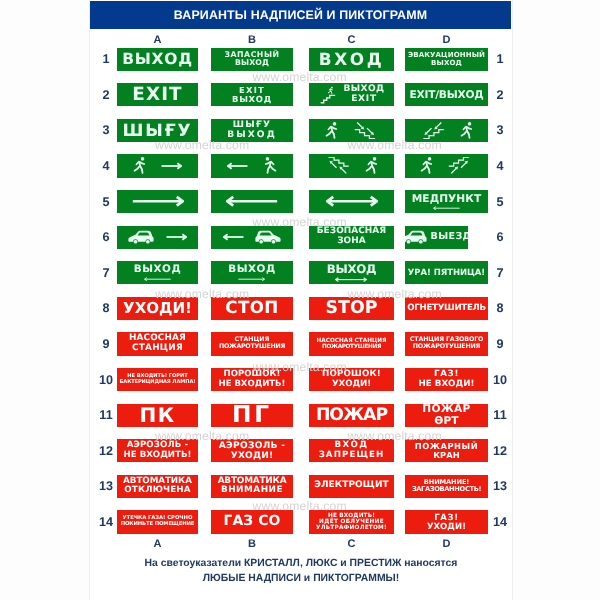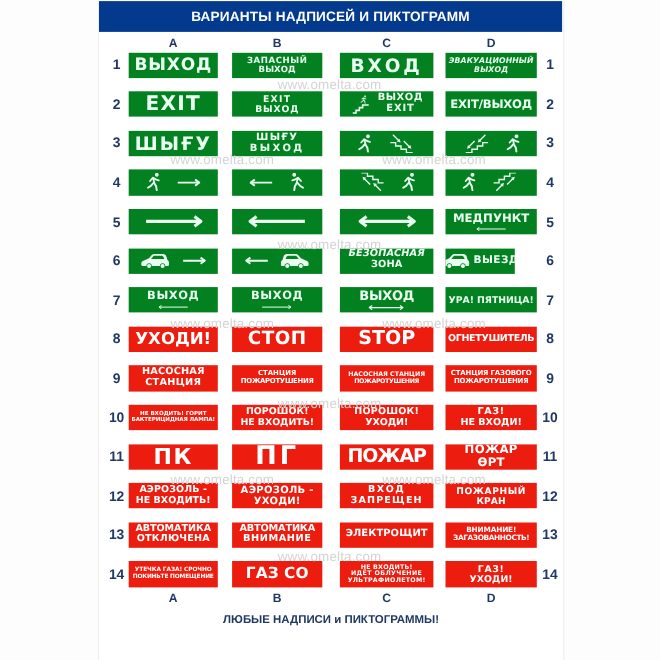--- a/index.html
+++ b/index.html
@@ -69,21 +69,21 @@
           </div>
         </div>
       </div>
       <div class="sign green" style="left: 309px; top: 47.6px; width: 85px; height: 23.2px;">
         <div class="cellflex">
           <div class="stack">
             <div class="txt" style="font-size: 16.84px; letter-spacing: 2.62px;">ВХОД</div>
           </div>
         </div>
       </div>
-      <div class="sign green" style="left: 405px; top: 47.6px; width: 83px; height: 23.2px; font-style: italic;">
+      <div class="sign green" style="left: 405px; top: 47.6px; width: 83px; height: 23.2px;">
         <div class="cellflex">
           <div class="stack">
             <div class="txt" style="font-size: 7.04px; letter-spacing: 0.08px;">ЭВАКУАЦИОННЫЙ</div>
             <div class="txt" style="font-size: 7.04px; letter-spacing: 0.14px;">ВЫХОД</div>
           </div>
         </div>
       </div>
       <div class="rownum" style="left: 95px; top: 87.8px; width: 22px;">2</div>
       <div class="rownum" style="left: 489px; top: 87.8px; width: 22px;">2</div>
       <div class="sign green" style="left: 117px; top: 83.2px; width: 81px; height: 23.2px;">
@@ -361,21 +361,21 @@
                 <path fill="currentColor" d="M38.5 50.5a9.5 9.5 0 1 1 0 19 9.5 9.5 0 0 1 0-19z"></path>
                 <path fill="currentColor" d="M101.5 50.5a9.5 9.5 0 1 1 0 19 9.5 9.5 0 0 1 0-19z"></path>
               </g>
             </svg>
           </span>
         </div>
       </div>
       <div class="sign green" style="left: 309px; top: 225.6px; width: 85px; height: 23.2px;">
         <div class="cellflex">
           <div class="stack">
-            <div class="txt" style="font-size: 8.92px; letter-spacing: 0.06px; font-style: italic;">БЕЗОПАСНАЯ</div>
+            <div class="txt" style="font-size: 8.92px; letter-spacing: 0.06px;">БЕЗОПАСНАЯ</div>
             <div class="txt" style="font-size: 8.92px; letter-spacing: 0.09px;">ЗОНА</div>
           </div>
         </div>
       </div>
       <div class="sign green" style="left: 405px; top: 225.6px; width: 63px; height: 23.2px;">
         <div class="cellflex">
           <span style="margin-right: 3px;">
             <svg viewBox="0 0 133 74" width="26" height="14.5">
               <path fill="currentColor" d="M2 50C2 43 5 39 12 36L38 24 50 10C54 5.5 58 4 65 4h35c9 0 15 3 18 10l6 18c5 3 7 7 7 13v9c0 4-2 6-6 6h-11a12.5 12.5 0 0 0-25 0H51a12.5 12.5 0 0 0-25 0H9c-5 0-7-3-7-8zM60 13L48 28h62l-6-12c-1.5-2-3.5-3-7-3z"></path>
               <path fill="currentColor" d="M38.5 50.5a9.5 9.5 0 1 1 0 19 9.5 9.5 0 0 1 0-19z"></path>
@@ -677,15 +677,16 @@
       <div class="wm" style="left: 347.5px; top: 139px;">www.omelta.com</div>
       <div class="wm" style="left: 252.5px; top: 215.5px;">www.omelta.com</div>
       <div class="wm" style="left: 155px; top: 288px;">www.omelta.com</div>
       <div class="wm" style="left: 347.5px; top: 288px;">www.omelta.com</div>
       <div class="wm" style="left: 252.5px; top: 360.5px;">www.omelta.com</div>
       <div class="wm" style="left: 155px; top: 430px;">www.omelta.com</div>
       <div class="wm" style="left: 347.5px; top: 430px;">www.omelta.com</div>
       <div class="wm" style="left: 252.5px; top: 500px;">www.omelta.com</div>
     </div>
   <div id="foot" style="left: 89px; width: 424px; top: 557px;">
+    <div class="footline">На светоуказатели КРИСТАЛЛ, ЛЮКС и ПРЕСТИЖ наносятся</div>
     <div class="footline">ЛЮБЫЕ НАДПИСИ и ПИКТОГРАММЫ!</div>
   </div>
 </div>
 
 </body></html>

